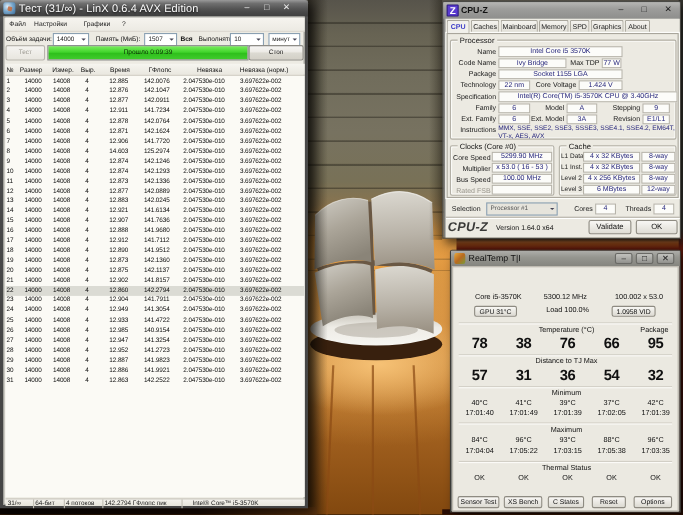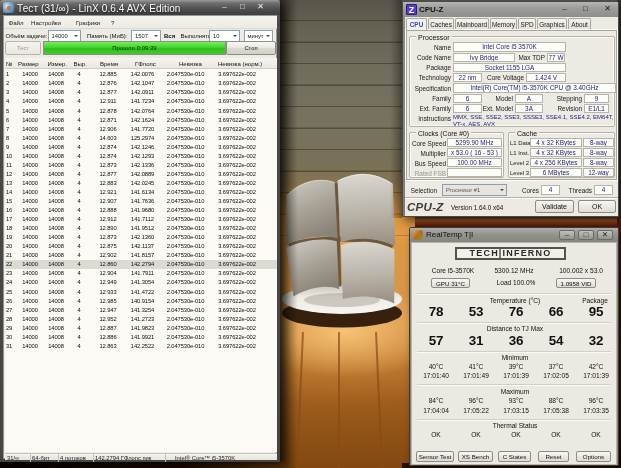--- a/index.html
+++ b/index.html
@@ -612,33 +612,31 @@
 
  <div class="win" id="rtemp">
   <div id="rtemp-title">
     <div id="rtemp-icon"></div>
     <div class="txt">RealTemp T|I</div>
     <div class="rwbtn" style="left:149px;">–</div>
     <div class="rwbtn" style="left:168px;">□</div>
     <div class="rwbtn" style="left:187px;">✕</div>
   </div>
   <div id="rtemp-client">
-    <div style="position:absolute;left:43px;top:3.5px;width:111px;height:13px;border:2px solid #55524c;background:#f2f0ea;
-      font-size:9px;font-weight:bold;color:#2a2a28;text-align:center;line-height:9.5px;letter-spacing:1.2px;">TECH|INFERNO</div>
     <span class="rt-lab" style="left:15px;top:24px;width:52px;">Core i5-3570K</span>
     <span class="rt-lab" style="left:77px;top:24px;width:50px;">5300.12 MHz</span>
     <span class="rt-lab" style="left:141px;top:24px;width:56px;">100.002 x 53.0</span>
     <div class="rt-btn" style="left:19px;top:34.5px;width:39px;height:10.5px;line-height:9.5px;">GPU  31°C</div>
     <span class="rt-lab" style="left:81px;top:36px;width:46px;">Load 100.0%</span>
     <div class="rt-btn" style="left:144px;top:34.5px;width:40px;height:10.5px;line-height:9.5px;">1.0958 VID</div>
     <div class="groove" style="top:50px;"></div>
     <span class="rt-lab" style="left:75px;top:53.5px;width:56px;">Temperature (°C)</span>
     <span class="rt-lab" style="left:165px;top:53.5px;width:36px;">Package</span>
     <div class="rt-big" style="left:4px;top:60.5px;">78</div>
-    <div class="rt-big" style="left:44px;top:60.5px;">53</div>
+    <div class="rt-big" style="left:44px;top:60.5px;">38</div>
     <div class="rt-big" style="left:84px;top:60.5px;">76</div>
     <div class="rt-big" style="left:124px;top:60.5px;">66</div>
     <div class="rt-big" style="left:164px;top:60.5px;">95</div>
     <div class="groove" style="top:78.5px;"></div>
     <span class="rt-lab" style="left:68px;top:81.5px;width:70px;">Distance to TJ Max</span>
     <div class="rt-big" style="left:4px;top:90px;">57</div>
     <div class="rt-big" style="left:44px;top:90px;">31</div>
     <div class="rt-big" style="left:84px;top:90px;">36</div>
     <div class="rt-big" style="left:124px;top:90px;">54</div>
     <div class="rt-big" style="left:164px;top:90px;">32</div>

